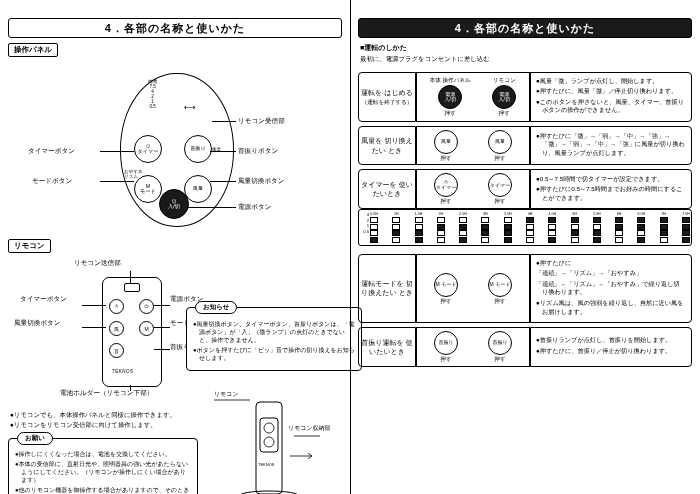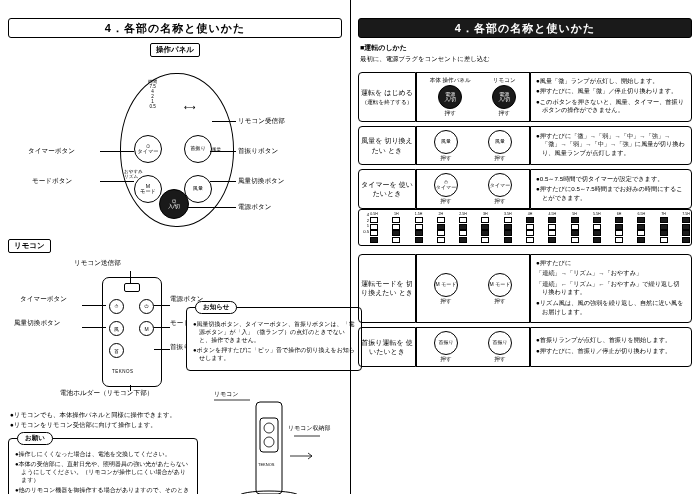--- a/index.html
+++ b/index.html
@@ -124,21 +124,21 @@
 </style>
 </head>
 <body>
 
 <div class="page page-left">
 
   <div class="hdr hdr-left">
     <span>4．各部の名称と使いかた</span>
   </div>
 
-  <div style="margin-top:5px;text-align:center;">
+  <div style="margin-top:5px;">
     <span class="lbl-box">操作パネル</span>
   </div>
 
   <div class="panel-area">
     <div class="oval"></div>
 
     <div style="position:absolute;left:140px;top:16px;text-align:center;">
       <div class="tinytxt">時間</div>
       <div class="tinytxt">7.5</div>
       <div class="tinytxt">4</div>

